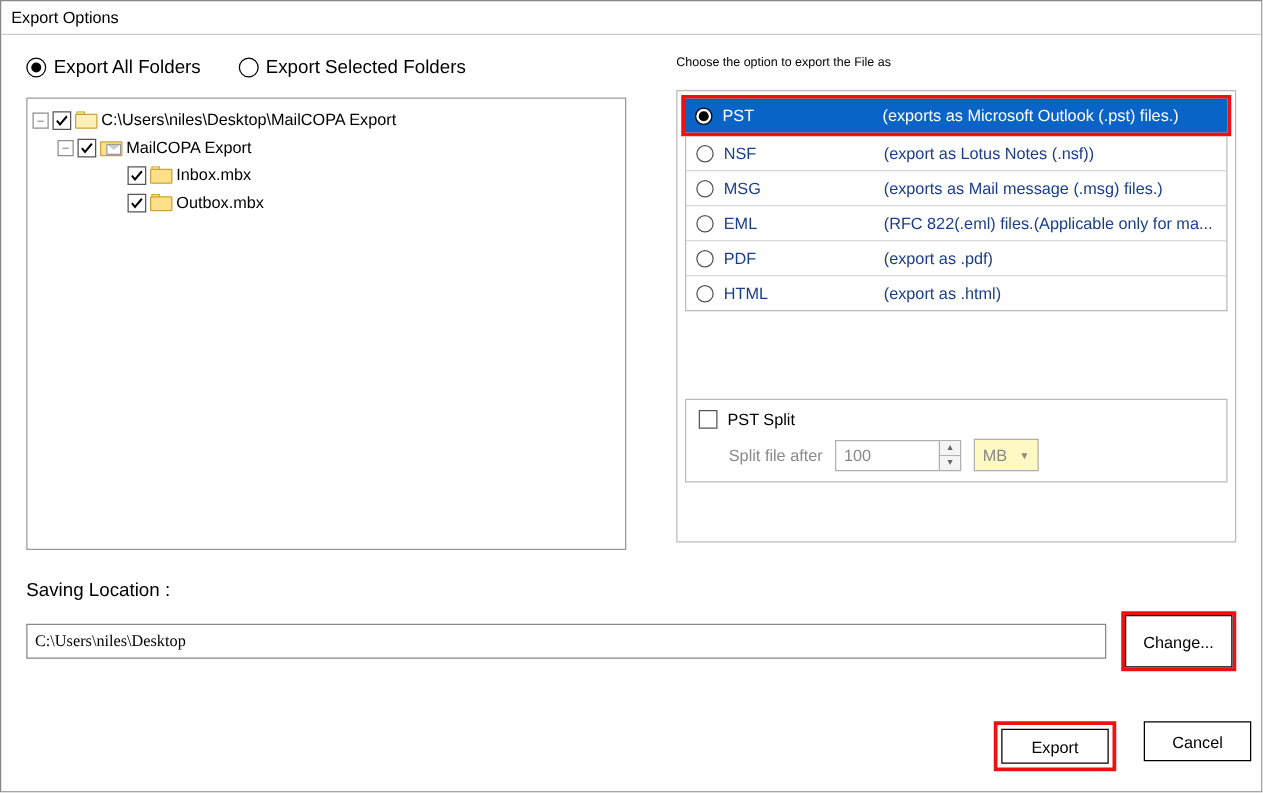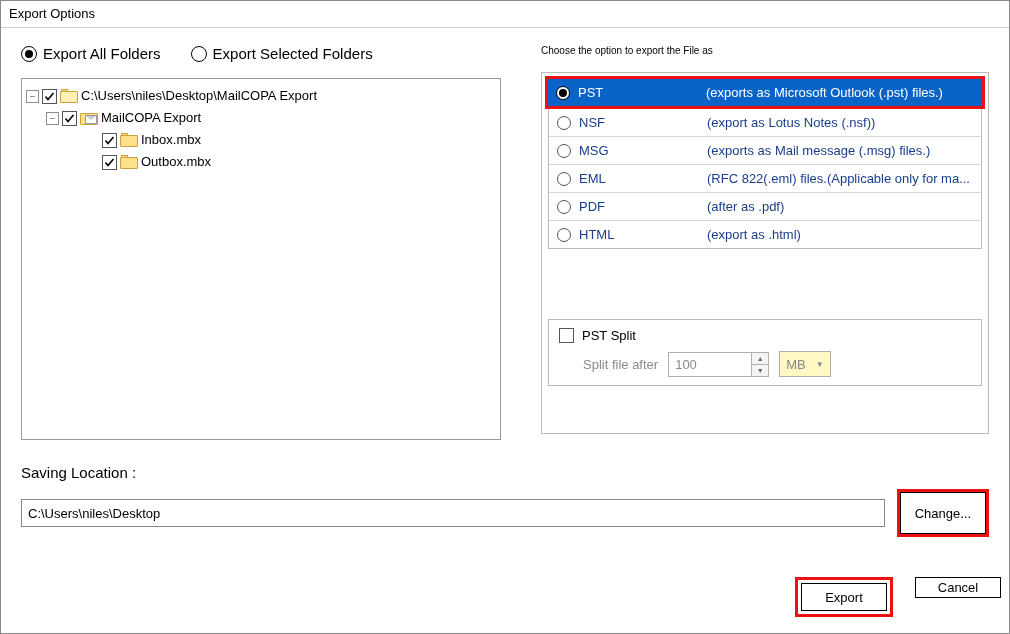--- a/index.html
+++ b/index.html
@@ -51,26 +51,26 @@
   .split-row2{display:flex;align-items:center;gap:10px;padding-left:24px;color:#8a8a8a}
   .num-input{display:flex;align-items:center;border:1px solid #b0b0b0;background:#fff}
   .num-input input{border:0;width:70px;height:22px;padding:0 6px;color:#888;font-family:inherit;font-size:13px;outline:none;background:transparent}
   .spinner{display:flex;flex-direction:column;border-left:1px solid #b0b0b0}
   .spinner .sp{width:16px;height:11px;display:flex;align-items:center;justify-content:center;font-size:7px;color:#666;cursor:pointer;background:#f4f4f4}
   .spinner .sp:first-child{border-bottom:1px solid #b0b0b0}
   .unit-select{border:1px solid #b0b0b0;height:24px;display:flex;align-items:center;padding:0 6px;gap:10px;color:#888;background:#fef9c3;cursor:pointer}
   .saving-row{position:absolute;left:20px;right:20px;bottom:96px}
   .saving-label{font-size:15px;margin-bottom:8px}
   .saving-controls{display:flex;align-items:center;gap:12px}
-  .path-input{flex:1;height:26px;border:1px solid #888;padding:0 6px;font-family:Liberation Sans, sans-serif;font-size:13px;outline:none;background:#fff}
+  .path-input{flex:1;height:26px;border:1px solid #888;padding:0 6px;font-family:Liberation Serif, serif;font-size:13px;outline:none;background:#fff}
   .change-btn-wrap{border:3px solid #e11;padding:0}
   .btn{height:28px;min-width:86px;padding:0 14px;border:1px solid #000;background:#fff;font-family:inherit;font-size:13px;cursor:pointer}
   .btn-row{position:absolute;right:8px;bottom:16px;display:flex;gap:22px;}
   .export-btn-wrap{border:3px solid #e11;padding:3px}
-  .cancel-btn{height:21px}
+  .cancel-btn{height:32px}
 </style>
 </head>
 <body>
 
 <div class="window">
   <div class="titlebar">Export Options</div>
 
   <div class="content">
 
     <div class="top-row">
@@ -188,21 +188,21 @@
               <span class="opt-desc">(exports as Mail message (.msg) files.)</span>
             </div>
             <div class="opt-row">
               <span class="radio-outer"></span>
               <span class="opt-name">EML</span>
               <span class="opt-desc">(RFC 822(.eml) files.(Applicable only for ma...</span>
             </div>
             <div class="opt-row">
               <span class="radio-outer"></span>
               <span class="opt-name">PDF</span>
-              <span class="opt-desc">(after as .pdf)</span>
+              <span class="opt-desc">(export as .pdf)</span>
             </div>
             <div class="opt-row">
               <span class="radio-outer"></span>
               <span class="opt-name">HTML</span>
               <span class="opt-desc">(export as .html)</span>
             </div>
           </div>
 
           <div class="split-box">
             <div class="split-row1">

